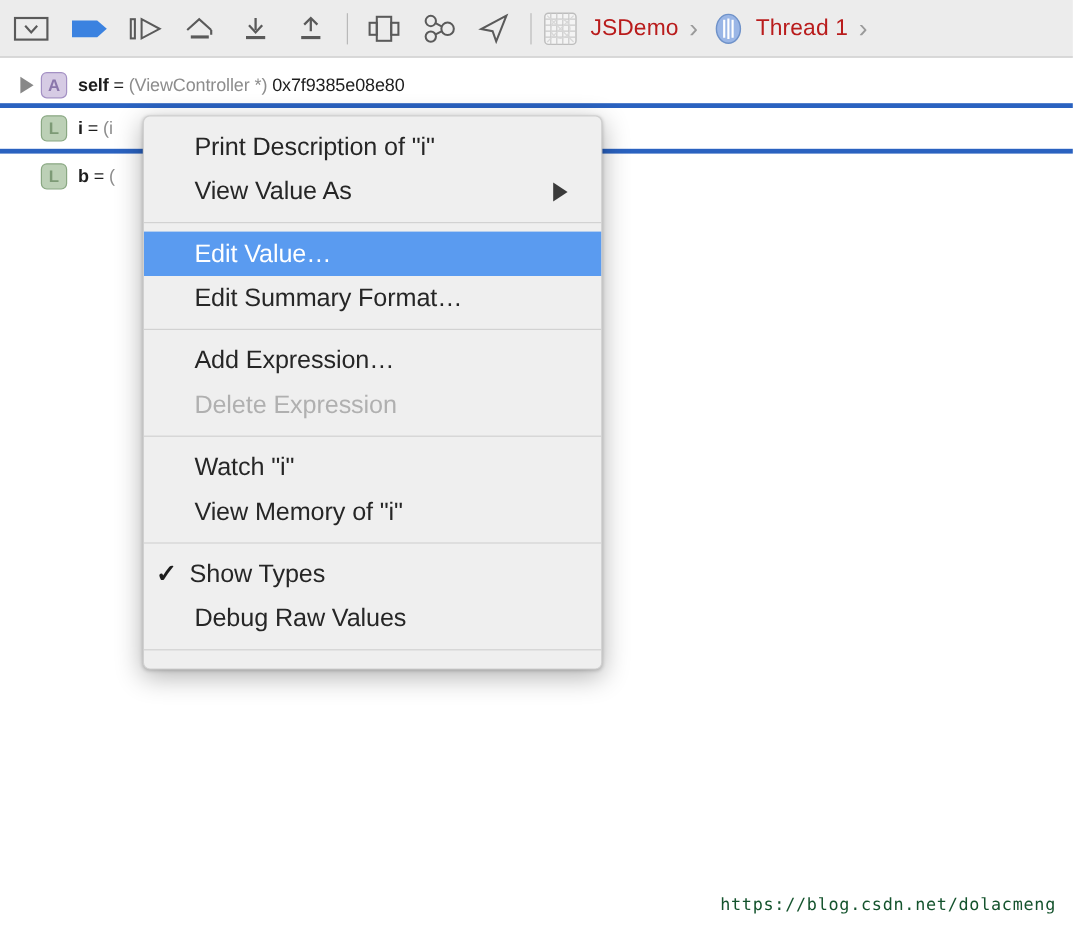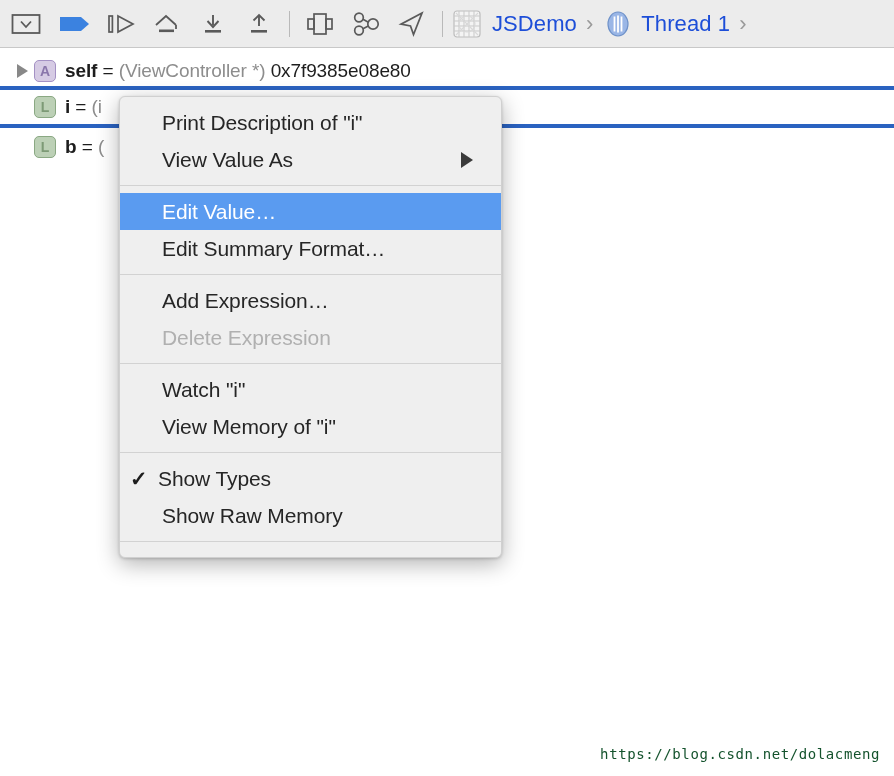--- a/index.html
+++ b/index.html
@@ -47,22 +47,22 @@
   .tb-icon svg { display: block; }
 
   .breadcrumb {
     display: flex;
     align-items: center;
     height: 48px;
     margin-left: 2px;
   }
   .bc-gridicon { margin-right: 10px; display:flex; }
   .bc-label {
-    font-size: 22px;
-    color: #1d4ed8;
+    font-size: 19px;
+    color: #b91c1c;
     letter-spacing: 0.1px;
     white-space: nowrap;
   }
   .bc-chev {
     font-size: 22px;
     color: #9a9a9a;
     margin: 0 9px;
     font-weight: 300;
     line-height: 1;
   }
@@ -129,21 +129,21 @@
     border: 1.5px solid #a491c4;
     color: #8a76ab;
   }
   .badge.local {
     background: #bcd0b6;
     border: 1.5px solid #8aa883;
     color: #7d9a76;
   }
 
   .var-text {
-    font-size: 19px;
+    font-size: 15px;
     color: #1d1d1d;
     white-space: nowrap;
     letter-spacing: -0.1px;
   }
   .var-name { font-weight: bold; }
   .var-eq { font-weight: normal; color:#1d1d1d; }
   .var-type { color: #8d8d8d; font-weight: normal; }
   .var-val { color: #1d1d1d; font-weight: normal; }
 
   
@@ -402,18 +402,18 @@
       <span class="mi-indent"></span>
       <span class="mi-label">View Memory of "i"</span>
     </div>
     <div class="menu-sep"></div>
     <div class="menu-item">
       <span class="mi-check">✓</span>
       <span class="mi-label">Show Types</span>
     </div>
     <div class="menu-item">
       <span class="mi-indent"></span>
-      <span class="mi-label">Show Raw Memory</span>
+      <span class="mi-label">Debug Raw Values</span>
     </div>
     <div class="menu-sep"></div>
   </div>
 
 <div class="watermark">https://blog.csdn.net/dolacmeng</div>
 
 </body></html>

